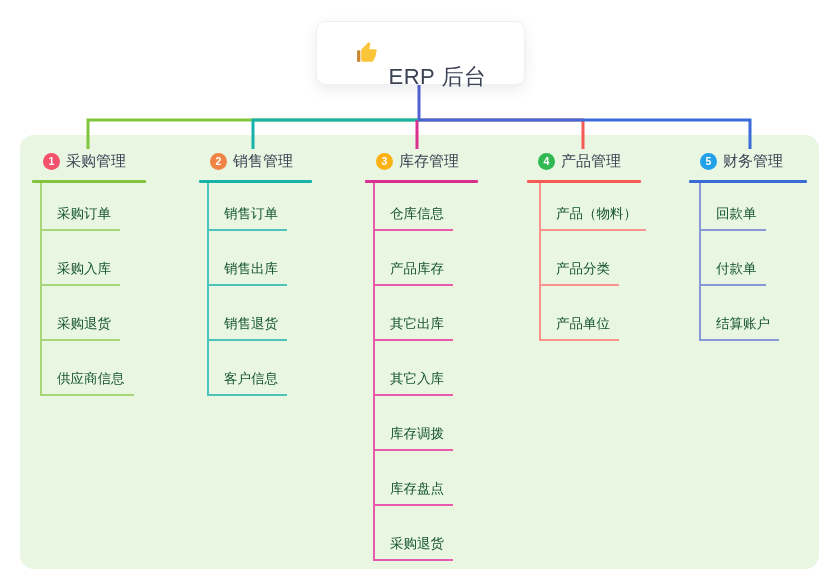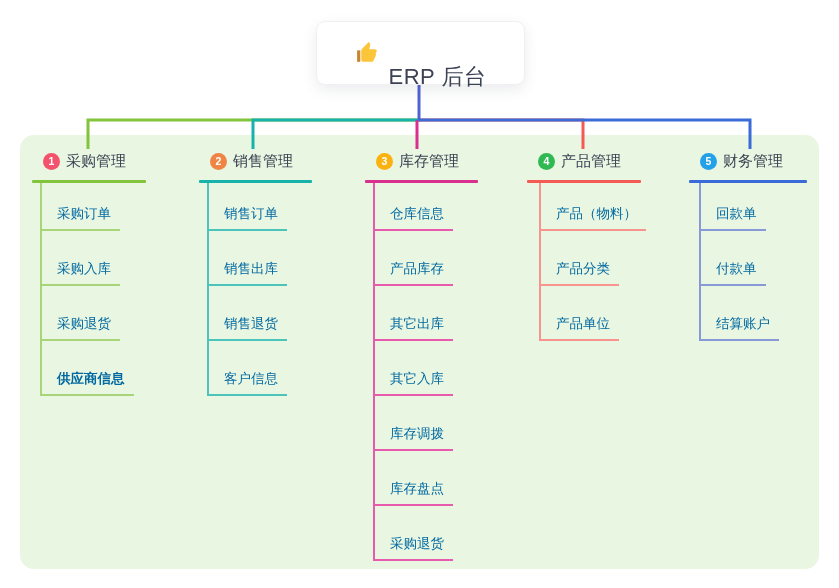--- a/index.html
+++ b/index.html
@@ -29,21 +29,21 @@
     width:17px;height:17px;border-radius:50%;flex:0 0 17px;
     display:flex;align-items:center;justify-content:center;
     color:#fff;font-size:10.5px;font-weight:700;line-height:1;
   }
   .branch-label{font-size:15px;color:#3c4254;font-weight:500;}
   .branch-underline{position:absolute;height:3px;border-radius:1px;}
   .spine{position:absolute;width:2px;}
   .child-row{
     position:absolute;height:27px;line-height:24px;
     padding:0 9px 0 17px;white-space:nowrap;
-    font-size:13.5px;color:#0369a1;cursor:pointer;
+    font-size:13.5px;color:#14532d;cursor:pointer;
     border-bottom:2px solid transparent;
   }
 </style>
 </head>
 <body>
 
 <div class="stage">
   <div class="panel"></div>
 
   <svg class="connectors" id="connectors" width="839" height="588" viewBox="0 0 839 588">
@@ -66,21 +66,21 @@
   <div id="branches">
       <div class="branch-header" style="left: 43px; top: 150px;">
         <span class="badge" style="background: rgb(244, 81, 108);">1</span>
         <span class="branch-label">采购管理</span>
       </div>
       <div class="branch-underline" style="left: 32px; top: 180px; width: 114px; background: rgb(130, 196, 60);"></div>
       <div class="spine" style="left: 40px; top: 183px; height: 212px; background: rgb(168, 213, 120);"></div>
       <div class="child-row" style="left: 40px; top: 202px; border-bottom-color: rgb(168, 213, 120);">采购订单</div>
       <div class="child-row" style="left: 40px; top: 257px; border-bottom-color: rgb(168, 213, 120);">采购入库</div>
       <div class="child-row" style="left: 40px; top: 312px; border-bottom-color: rgb(168, 213, 120);">采购退货</div>
-      <div class="child-row" style="left: 40px; top: 367px; border-bottom-color: rgb(168, 213, 120); font-weight: bold;">供应商信息</div>
+      <div class="child-row" style="left: 40px; top: 367px; border-bottom-color: rgb(168, 213, 120);">供应商信息</div>
       <div class="branch-header" style="left: 210px; top: 150px;">
         <span class="badge" style="background: rgb(239, 132, 68);">2</span>
         <span class="branch-label">销售管理</span>
       </div>
       <div class="branch-underline" style="left: 199px; top: 180px; width: 113px; background: rgb(23, 179, 171);"></div>
       <div class="spine" style="left: 207px; top: 183px; height: 212px; background: rgb(76, 196, 188);"></div>
       <div class="child-row" style="left: 207px; top: 202px; border-bottom-color: rgb(76, 196, 188);">销售订单</div>
       <div class="child-row" style="left: 207px; top: 257px; border-bottom-color: rgb(76, 196, 188);">销售出库</div>
       <div class="child-row" style="left: 207px; top: 312px; border-bottom-color: rgb(76, 196, 188);">销售退货</div>
       <div class="child-row" style="left: 207px; top: 367px; border-bottom-color: rgb(76, 196, 188);">客户信息</div>

